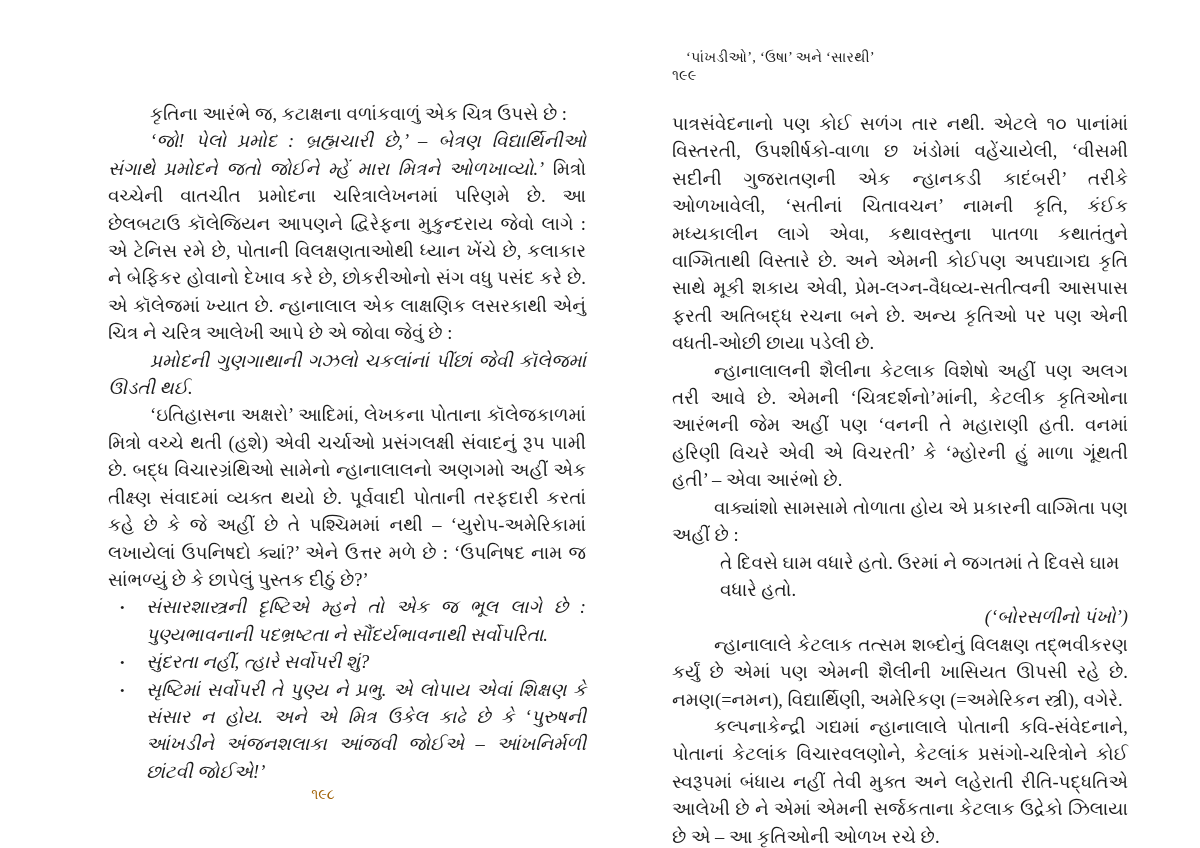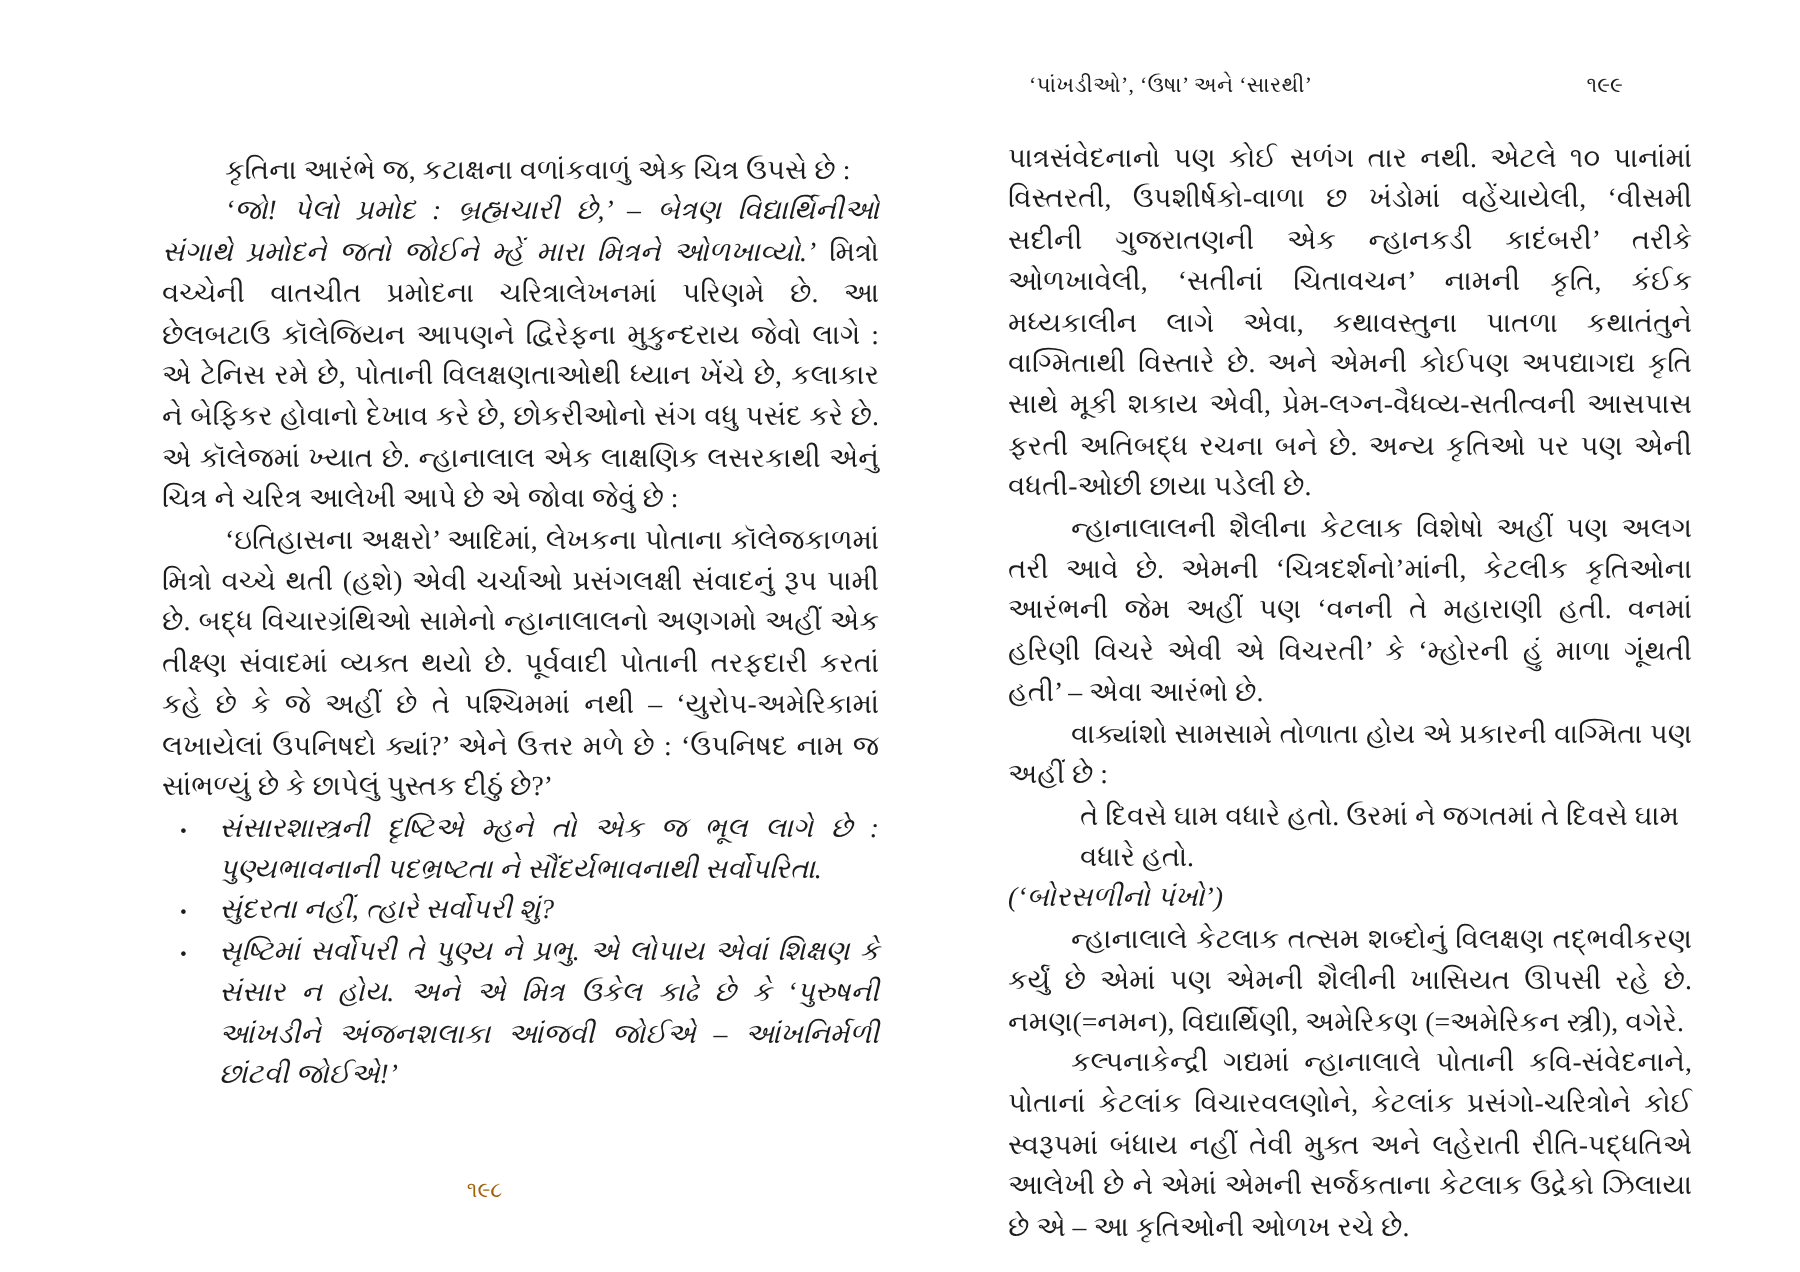--- a/index.html
+++ b/index.html
@@ -19,23 +19,24 @@
   .page-right { left:672px; top:48px;  width:456px; }
 
   .running-header {
     display:flex;
     justify-content:space-between;
     align-items:baseline;
     font-size:14.5px;
     line-height:18px;
     margin-bottom:27px;
     text-align:center;
+    flex-direction:column;
   }
   .running-header .title { padding-left:14px; letter-spacing:0.2px; }
-  .running-header .folio { padding-right:46px;margin-left:33px; }
+  .running-header .folio { padding-right:46px; }
 
   p.para   { text-indent:42px; }
   p.noind  { text-indent:0; }
   p.qline  { text-indent:42px; font-style:italic; }
   .italic  { font-style:italic; }
 
   .bullet  {
     display:flex;
     font-style:italic;
     padding-left:12px;
@@ -47,40 +48,41 @@
     font-size:13px;
     line-height:27.4px;
   }
   .bullet .btext { flex:1; text-align:justify; }
 
   .quote   {
     padding-left:48px;
     text-align:left;
   }
   .attribution {
-    text-align:left;
+    text-align:right;
     font-style:italic;
   }
 
   .folio-bottom {
     position:absolute;
     left:108px;
     top:786px;
     width:430px;
     text-align:center;
     font-size:14.5px;
     color:#a16207;
   }
 </style>
 </head>
 <body>
 
 <div class="page page-left">
   <p class="para">કૃતિના આરંભે જ, કટાક્ષના વળાંકવાળું એક ચિત્ર ઉપસે છે :</p>
   <p class="para"><span class="italic">‘જો! પેલો પ્રમોદ : બ્રહ્મચારી છે,’ – બેત્રણ વિદ્યાર્થિનીઓ સંગાથે પ્રમોદને જતો જોઈને મ્હેં મારા મિત્રને ઓળખાવ્યો.’</span><span> મિત્રો વચ્ચેની વાતચીત પ્રમોદના ચરિત્રાલેખનમાં પરિણમે છે. આ છેલબટાઉ કૉલેજિયન આપણને દ્વિરેફના મુકુન્દરાય જેવો લાગે : એ ટેનિસ રમે છે, પોતાની વિલક્ષણતાઓથી ધ્યાન ખેંચે છે, કલાકાર ને બેફિકર હોવાનો દેખાવ કરે છે, છોકરીઓનો સંગ વધુ પસંદ કરે છે. એ કૉલેજમાં ખ્યાત છે. ન્હાનાલાલ એક લાક્ષણિક લસરકાથી એનું ચિત્ર ને ચરિત્ર આલેખી આપે છે એ જોવા જેવું છે :</span></p>
+  <p class="qline">પ્રમોદની ગુણગાથાની ગઝલો ચકલાંનાં પીંછાં જેવી કૉલેજમાં ઊડતી થઈ.</p>
   <p class="para">‘ઇતિહાસના અક્ષરો’ આદિમાં, લેખકના પોતાના કૉલેજકાળમાં મિત્રો વચ્ચે થતી (હશે) એવી ચર્ચાઓ પ્રસંગલક્ષી સંવાદનું રૂપ પામી છે. બદ્ધ વિચારગ્રંથિઓ સામેનો ન્હાનાલાલનો અણગમો અહીં એક તીક્ષ્ણ સંવાદમાં વ્યક્ત થયો છે. પૂર્વવાદી પોતાની તરફદારી કરતાં કહે છે કે જે અહીં છે તે પશ્ચિમમાં નથી – ‘યુરોપ-અમેરિકામાં લખાયેલાં ઉપનિષદો ક્યાં?’ એને ઉત્તર મળે છે : ‘ઉપનિષદ નામ જ સાંભળ્યું છે કે છાપેલું પુસ્તક દીઠું છે?’</p>
   <div class="bullet">
     <span class="dot">•</span>
     <span class="btext">સંસારશાસ્ત્રની દૃષ્ટિએ મ્હને તો એક જ ભૂલ લાગે છે : પુણ્યભાવનાની પદભ્રષ્ટતા ને સૌંદર્યભાવનાથી સર્વોપરિતા.</span>
   </div>
   <div class="bullet">
     <span class="dot">•</span>
     <span class="btext">સુંદરતા નહીં, ત્હારે સર્વોપરી શું?</span>
   </div>
   <div class="bullet">

